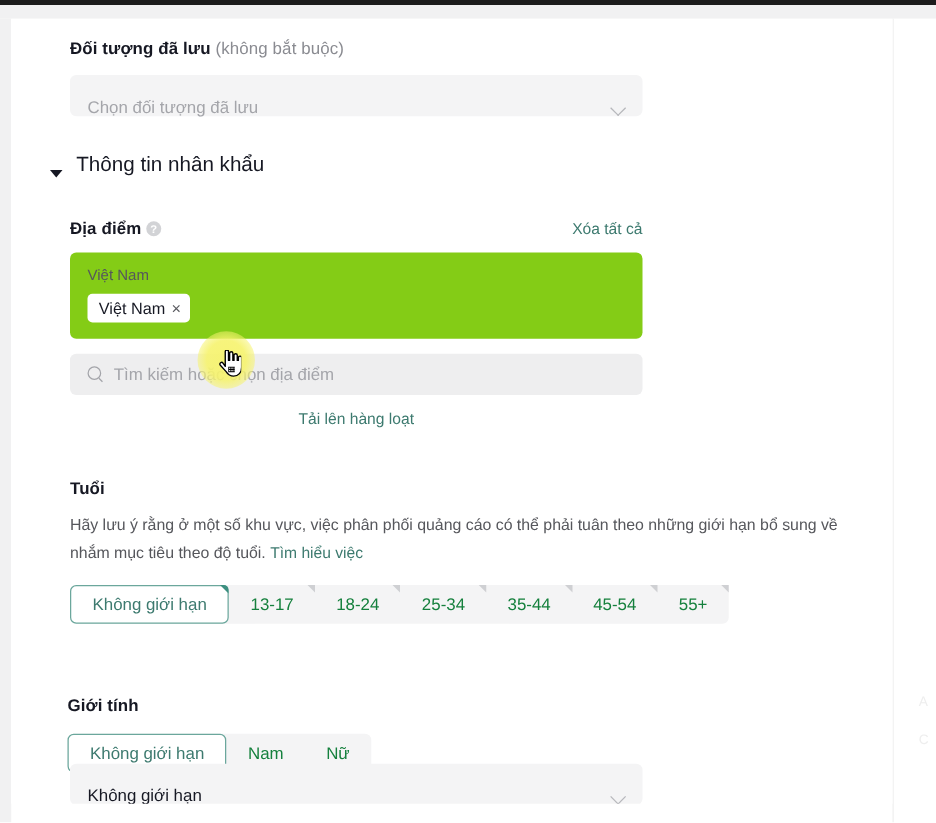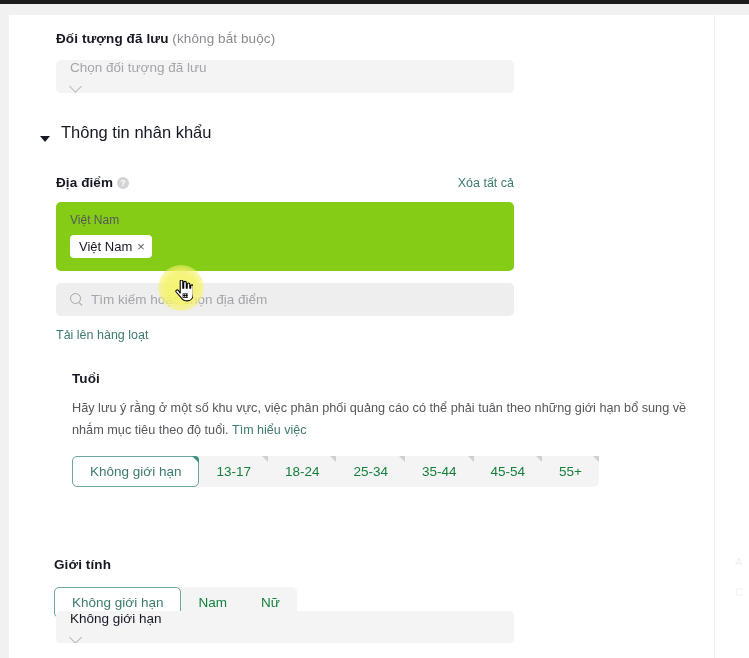--- a/index.html
+++ b/index.html
@@ -88,24 +88,23 @@
     font-weight: bold;
     vertical-align: 1px;
     margin-left: 4px;
   }
 
   .select-box {
     height: 33px;
     background: #f4f4f5;
     border-radius: 5px;
     display: flex;
-    align-items: flex-start;
+    align-items: flex-end;
     padding: 0 12px 0 14px;
     font-size: 13.5px;
-    flex-direction: column;
   }
   .select-box .sel-text { flex: 1; }
   .select-box .sel-text.placeholder { color: #a4a5aa; }
   .select-box .sel-text.filled { color: #161823; }
 
   .chevron {
     width: 13px; height: 13px;
     position: relative;
     flex: 0 0 auto;
   }
@@ -315,24 +314,24 @@
         <span>Việt Nam</span>
         <span class="chip-x">×</span>
       </span>
     </div>
 
     <div class="search-box" style="margin-top:12px;">
       <span class="mag-icon"></span>
       <span class="search-placeholder">Tìm kiếm hoặc chọn địa điểm</span>
     </div>
 
-    <div class="link-teal" style="margin-top:12px;">Tải lên hàng loạt</div>
-  </div>
-
-  <div style="position:absolute; left:47px; top:356px; width:634px;margin-left:16px;">
+    <div class="link-teal" style="margin-top:12px;text-align:center;">Tải lên hàng loạt</div>
+  </div>
+
+  <div style="position:absolute; left:47px; top:368px; width:634px;">
     <div class="field-label">Tuổi</div>
 
     <div class="body-copy" style="margin-top:12px;">
       <span>Hãy lưu ý rằng ở một số khu vực, việc phân phối quảng cáo có thể phải tuân theo những giới hạn bổ sung về nhắm mục tiêu theo độ tuổi.</span>
       <span class="link-teal">Tìm hiểu việc</span>
     </div>
 
     <div class="seg" style="margin-top:14px;">
       <div class="seg-item selected has-marker">
         <span>Không giới hạn</span>

